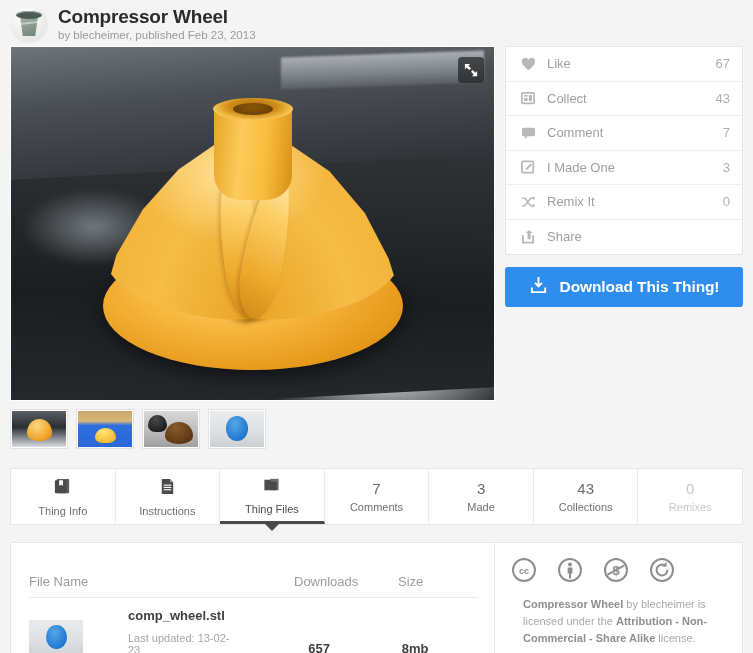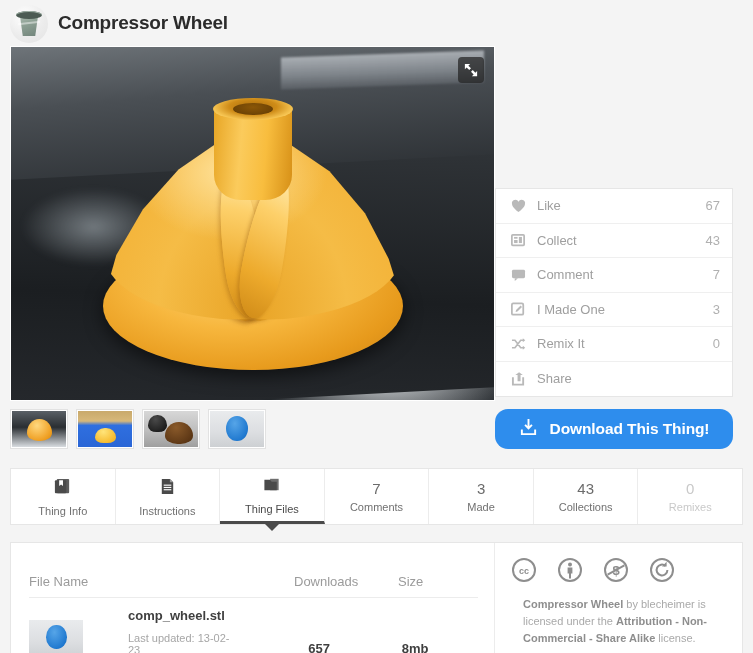--- a/index.html
+++ b/index.html
@@ -35,21 +35,21 @@
     background: rgba(255,255,255,.45); transform: rotate(-6deg);
   }
   .header-text { margin-left: 10px; line-height: 1.05; }
   .thing-title {
     font-size: 19px; font-weight: bold; color: #2b2b2b;
     letter-spacing: -0.2px; margin: 0 0 3px 0;
   }
   .thing-byline { font-size: 11.5px; color: #9a9a9a; }
 
   
-  .body-cols { display: flex; padding: 0 10px; align-items: flex-end; }
+  .body-cols { display: flex; padding: 0 10px; gap: 10px; align-items: flex-start; }
   .left-col { width: 485px; flex: 0 0 auto; }
   .right-col { width: 238px; flex: 0 0 auto; }
 
   
   .hero {
     position: relative; width: 485px; height: 355px;
     background: #1d2024; overflow: hidden;
     border: 1px solid #ffffff;
   }
   .hero-bg {
@@ -172,21 +172,21 @@
     display: flex; align-items: center; height: 34.5px;
     padding: 0 12px; border-bottom: 1px solid #efefef;
     cursor: pointer; color: #b3b3b3;
   }
   .action-row:last-child { border-bottom: none; }
   .action-icon { width: 20px; display:flex; align-items:center; justify-content:center; flex:0 0 auto; }
   .action-label { flex: 1 1 auto; margin-left: 9px; font-size: 13px; color: #9f9f9f; }
   .action-count { font-size: 13px; color: #b0b0b0; }
   .download-btn {
     margin-top: 12px; height: 40px; width: 100%;
-    background: #2e8ded; border: none; border-radius: 13px;
+    background: #2e8ded; border: none; border-radius: 3px;
     display: flex; align-items: center; justify-content: center; gap: 12px;
     cursor: pointer;
   }
   .download-label { color: #fff; font-size: 15.5px; font-weight: bold; letter-spacing: -0.1px; }
 
   
   .tabs-wrap { margin: 19px 10px 0 10px; }
   .tabs {
     display: flex; background: #fff; border: 1px solid #e6e6e6; position: relative;
   }
@@ -246,20 +246,21 @@
 <div class="page">
 
   <div class="header">
     <div class="avatar">
       <div class="bucket"></div>
       <div class="bucket-rim"></div>
       <div class="bucket-band"></div>
     </div>
     <div class="header-text">
       <div class="thing-title">Compressor Wheel</div>
+      <div class="thing-byline">by blecheimer, published Feb 23, 2013</div>
     </div>
   </div>
 
   <div class="body-cols">
 
     <div class="left-col">
       <div class="hero">
         <div class="hero-bg"></div>
         <div class="hero-topbar"></div>
         <div class="hero-plate"></div>

